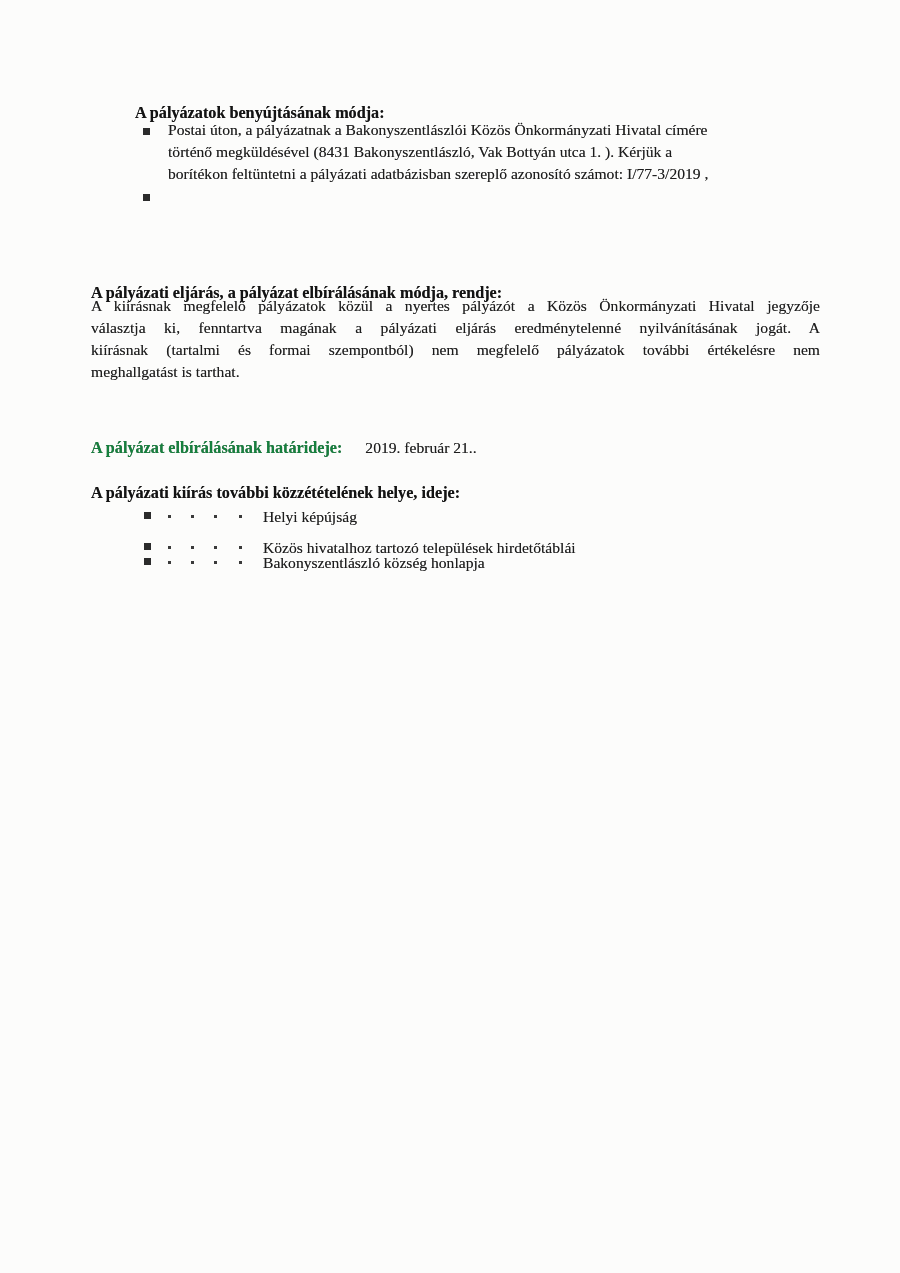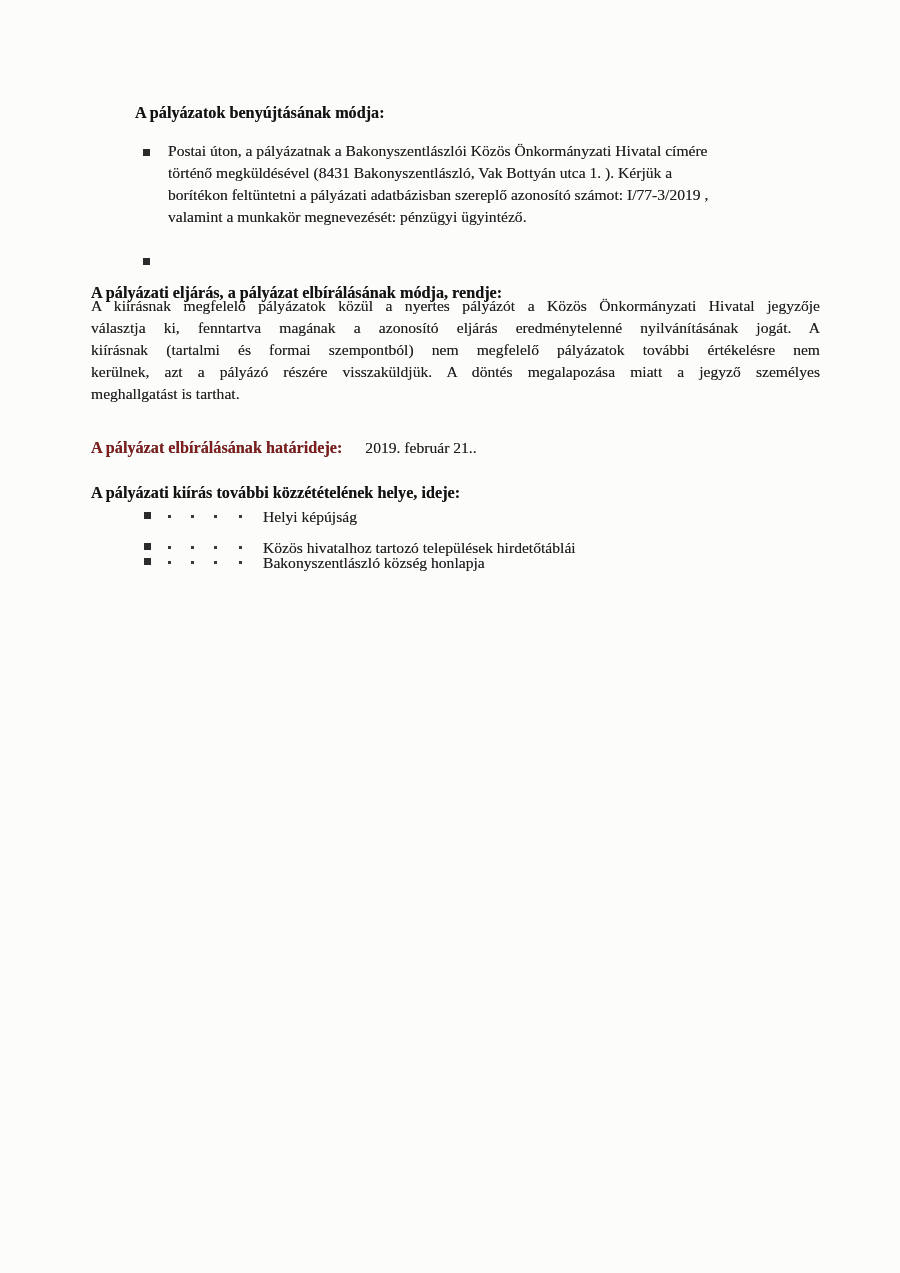--- a/index.html
+++ b/index.html
@@ -19,24 +19,24 @@
     text-shadow: 0 0 0.5px rgba(30,30,30,0.55);
   }
   .heading {
     font-weight: 700;
     font-size: 16.2px;
     line-height: 22px;
     color: #131313;
     white-space: nowrap;
     text-shadow: 0 0 0.6px rgba(20,20,20,0.6);
   }
-  .bold { font-weight: 700; color: #7f1d1d; }
+  .bold { font-weight: 700; color: #15803d; }
   
   .blist { width: 680px; }
-  .bitem { display: flex; margin-top: 21px; }
+  .bitem { display: flex; }
   .bcol { flex: 0 0 25px; width: 25px; }
   .sq {
     display: inline-block;
     width: 7px; height: 7px;
     background: #2b2b2b;
   }
   .bcol .sq { margin-top: 8px; }
   .btext { display: block; }
   .bline { display: block; white-space: nowrap; }
   
@@ -67,36 +67,34 @@
   <div class="abs heading" style="left:91px; top:102px;margin-left:44px;">A pályázatok benyújtásának módja:</div>
 
   <div class="abs blist txt" style="left:143px; top:119px;">
 
     <div class="bitem">
       <span class="bcol"><span class="sq"></span></span>
       <span class="btext">
         <span class="bline">Postai úton, a pályázatnak a Bakonyszentlászlói Közös Önkormányzati Hivatal címére</span>
         <span class="bline">történő megküldésével (8431 Bakonyszentlászló, Vak Bottyán utca 1. ). Kérjük a</span>
         <span class="bline">borítékon feltüntetni a pályázati adatbázisban szereplő azonosító számot: I/77-3/2019 ,</span>
-        <span class="bline">valamint a munkakör megnevezését: pénzügyi ügyintéző.</span>
       </span>
     </div>
 
     <div class="bitem">
       <span class="bcol"><span class="sq"></span></span>
     </div>
   </div>
 
   <div class="abs heading" style="left:91px; top:282px;">A pályázati eljárás, a pályázat elbírálásának módja, rendje:</div>
 
   <div class="abs para txt" style="left:91px; top:295px;">
     <div class="jline">A kiírásnak megfelelő pályázatok közül a nyertes pályázót a Közös Önkormányzati Hivatal jegyzője</div>
-    <div class="jline">választja ki, fenntartva magának a azonosító eljárás eredménytelenné nyilvánításának jogát. A</div>
+    <div class="jline">választja ki, fenntartva magának a pályázati eljárás eredménytelenné nyilvánításának jogát. A</div>
     <div class="jline">kiírásnak (tartalmi és formai szempontból) nem megfelelő pályázatok további értékelésre nem</div>
-    <div class="jline">kerülnek, azt a pályázó részére visszaküldjük. A döntés megalapozása miatt a jegyző személyes</div>
     <div class="jlast">meghallgatást is tarthat.</div>
   </div>
 
   <div class="abs txt" style="left:91px; top:437px; white-space:nowrap;">
     <span class="bold heading" style="font-size:16.2px;">A pályázat elbírálásának határideje:</span><span class="inlineval">2019. február 21..</span>
   </div>
 
   <div class="abs heading" style="left:91px; top:482px;">A pályázati kiírás további közzétételének helye, ideje:</div>
 
   <div class="prow" style="top:505px;">

